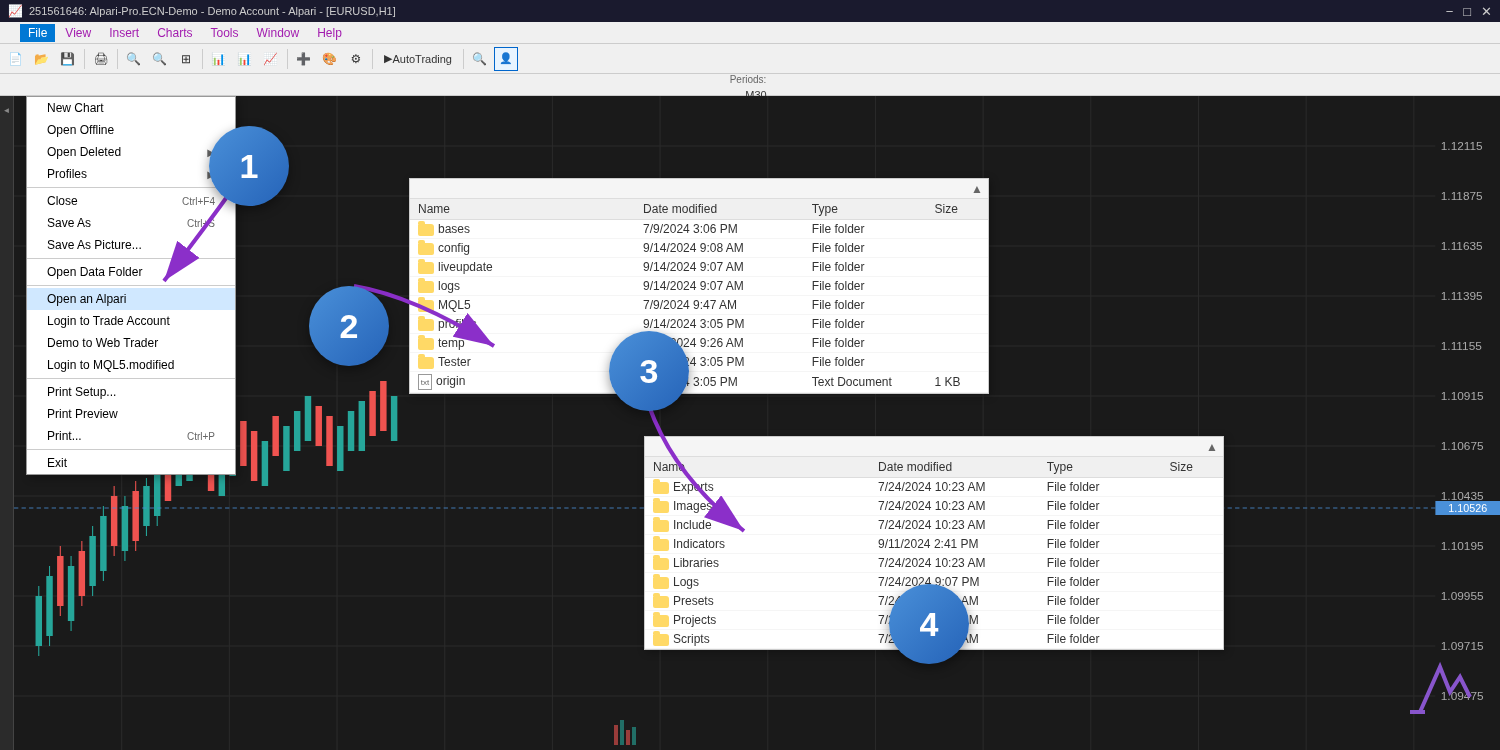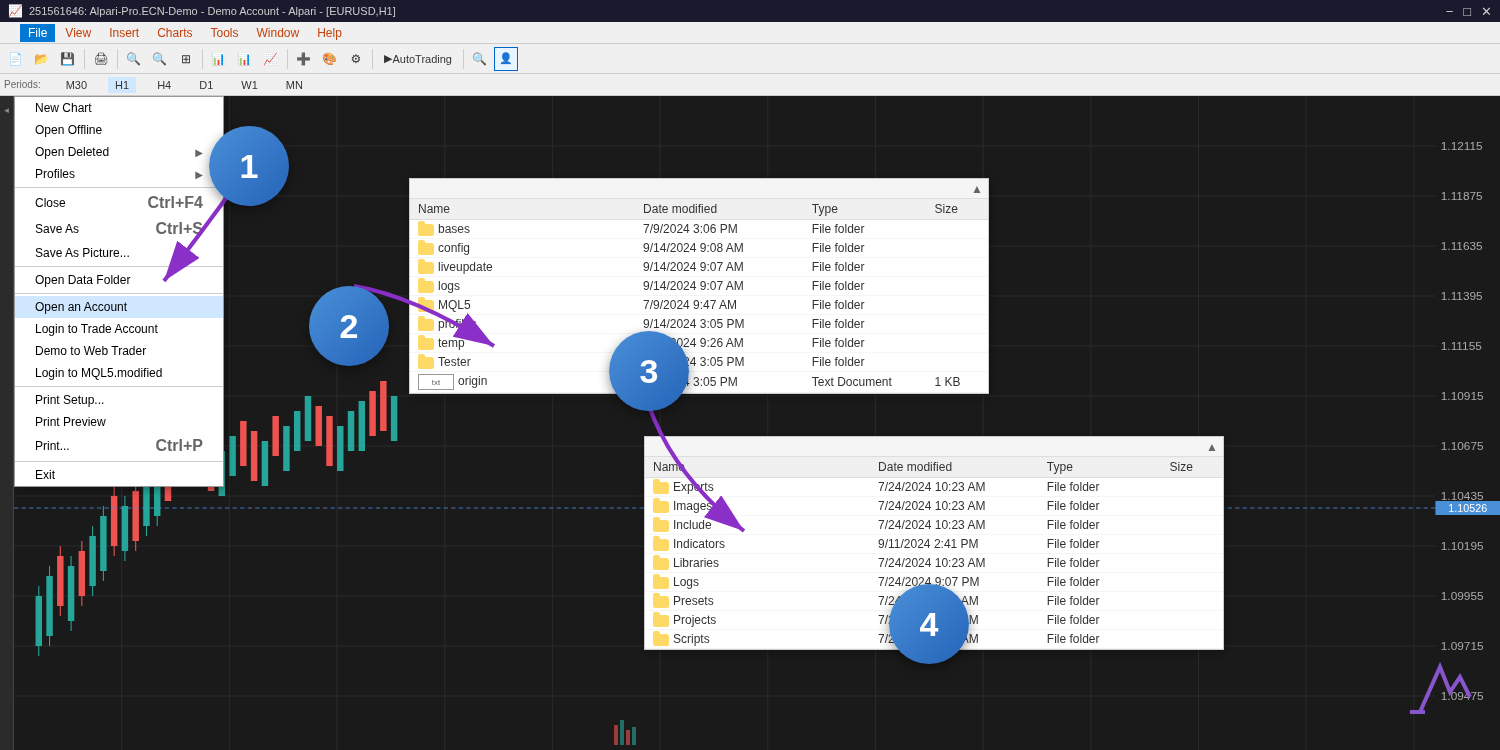--- a/index.html
+++ b/index.html
@@ -35,21 +35,21 @@
       display: flex;
       align-items: center;
       padding: 0 20px;
       gap: 2px;
       border-bottom: 1px solid #ccc;
     }
     .menu-item {
       padding: 2px 8px;
       cursor: pointer;
       font-size: 12px;
-      color: #c2410c;
+      color: #a21caf;
       background: transparent;
       border: none;
       outline: none;
     }
     .menu-item:hover, .menu-item.active {
       background: #0078d4;
       color: white;
     }
 
     
@@ -78,20 +78,21 @@
 
     
     .period-bar {
       height: 22px;
       background: #f0f0f0;
       display: flex;
       align-items: center;
       padding: 0 4px;
       gap: 2px;
       border-bottom: 1px solid #ccc;
+      flex-direction: column;
     }
     .period-btn {
       padding: 1px 6px;
       font-size: 11px;
       background: transparent;
       border: 1px solid transparent;
       cursor: pointer;
       color: #333;
       margin-left: 12px;
     }
@@ -190,21 +191,21 @@
       top: -3px;
       left: 0;
       width: 7px;
       height: 3px;
       background: #ffd966;
       border-radius: 2px 2px 0 0;
     }
 
     .file-icon {
       display: inline-block;
-      width: 36px;
+      width: 14px;
       height: 16px;
       background: white;
       border: 1px solid #999;
       margin-right: 4px;
       vertical-align: middle;
       font-size: 8px;
       line-height: 16px;
       text-align: center;
       color: #666;
     }
@@ -234,23 +235,22 @@
     .dropdown-item.highlighted { background: #d0e8ff; }
 
     .dropdown-separator {
       height: 1px;
       background: #ccc;
       margin: 2px 0;
     }
 
     .shortcut {
       color: #666;
-      font-size: 16px;
+      font-size: 10px;
       margin-left: 32px;
-      font-weight: bold;
     }
 
     .submenu-arrow { font-size: 10px; color: #666; }
 
     
     .bubble {
       position: absolute;
       border-radius: 50%;
       background: linear-gradient(135deg, #4a90d9, #2563b8);
       color: white;
@@ -457,21 +457,21 @@
       <text x="1325" y="404" fill="#aaa" font-size="11">1.10435</text>
       <text x="1325" y="454" fill="#aaa" font-size="11">1.10195</text>
       <text x="1325" y="504" fill="#aaa" font-size="11">1.09955</text>
       <text x="1325" y="554" fill="#aaa" font-size="11">1.09715</text>
       <text x="1325" y="604" fill="#aaa" font-size="11">1.09475</text>
 
       <rect x="1320" y="405" width="60" height="14" fill="#4a90d9"></rect>
       <text x="1350" y="416" fill="white" font-size="10" text-anchor="middle">1.10526</text>
     </svg>
 
-    <div class="dropdown-menu" style="top:0; left:0;">
+    <div class="dropdown-menu" style="top:0; left:12px;">
       <div class="dropdown-item">New Chart</div>
       <div class="dropdown-item">Open Offline</div>
       <div class="dropdown-item">
         <span>Open Deleted</span>
         <span class="submenu-arrow">▶</span>
       </div>
       <div class="dropdown-item">
         <span>Profiles</span>
         <span class="submenu-arrow">▶</span>
       </div>
@@ -481,21 +481,21 @@
         <span class="shortcut">Ctrl+F4</span>
       </div>
       <div class="dropdown-item">
         <span>Save As</span>
         <span class="shortcut">Ctrl+S</span>
       </div>
       <div class="dropdown-item">Save As Picture...</div>
       <div class="dropdown-separator"></div>
       <div class="dropdown-item">Open Data Folder</div>
       <div class="dropdown-separator"></div>
-      <div class="dropdown-item highlighted" style="background:#d0e8ff;">Open an Account</div>
+      <div class="dropdown-item highlighted" style="background:#d0e8ff;">Open an Alpari</div>
       <div class="dropdown-item">Login to Trade Account</div>
       <div class="dropdown-item">Demo to Web Trader</div>
       <div class="dropdown-item">Login to MQL5.modified</div>
       <div class="dropdown-separator"></div>
       <div class="dropdown-item">Print Setup...</div>
       <div class="dropdown-item">Print Preview</div>
       <div class="dropdown-item">
         <span>Print...</span>
         <span class="shortcut">Ctrl+P</span>
       </div>

